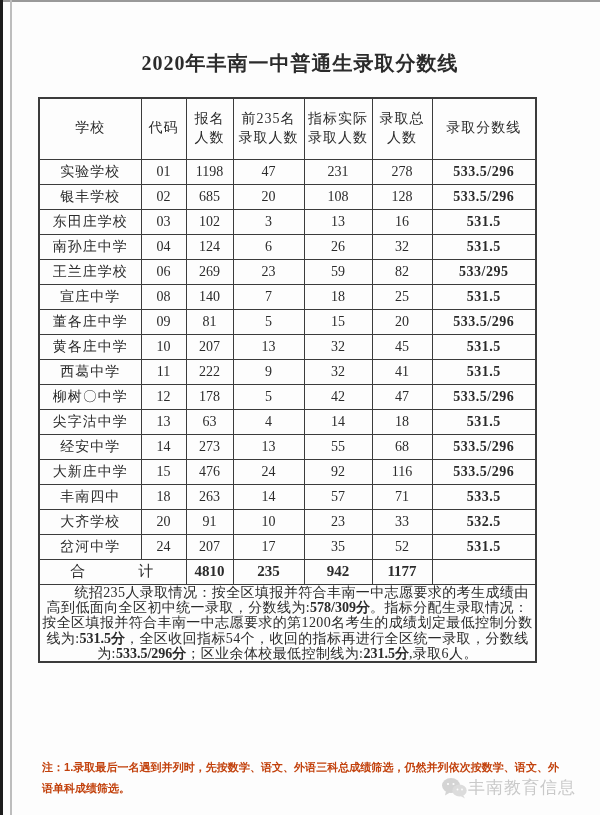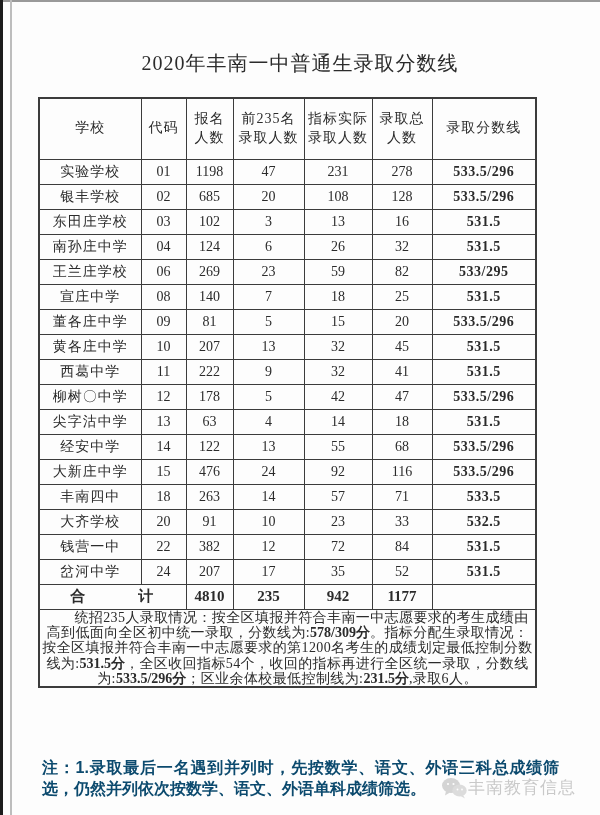--- a/index.html
+++ b/index.html
@@ -18,21 +18,21 @@
     color:var(--ink);
     overflow:hidden;
   }
   
   .edge-top{position:absolute;top:0;left:0;width:600px;height:2px;background:#999;}
   .edge-left{position:absolute;top:0;left:0;width:3px;height:815px;background:#1c1c1c;}
   .line-left{position:absolute;top:0;left:10px;width:2px;height:815px;background:#bdbdbd;}
 
   .doc-title{
     position:absolute;top:50px;left:0;width:600px;
-    text-align:center;font-size:20px;font-weight:normal;
+    text-align:center;font-size:20px;font-weight:bold;
     letter-spacing:1px;
   }
 
   table.scores{
     position:absolute;left:38px;top:97px;
     width:497px;
     border-collapse:collapse;
     border:2px solid var(--border);
     table-layout:fixed;
     padding-left:12px;
@@ -49,40 +49,40 @@
   table.scores thead th{
     height:61px;
     font-weight:normal;
     line-height:1.35;
     letter-spacing:1px;
   }
   table.scores tbody td{height:25px;line-height:1.1;}
   td.school{text-align:left;padding-left:5px;letter-spacing:1px;}
   td.score{font-weight:bold;font-size:14.5px;letter-spacing:.5px;}
   tr.total-row td{height:24px;font-weight:bold;font-size:15px;}
-  tr.total-row td.total-label{font-weight:bold;letter-spacing:2px;}
+  tr.total-row td.total-label{font-weight:normal;letter-spacing:2px;}
   td.note-cell{
     height:119px;
     vertical-align:top;
     text-align:justify;
     padding:9px 8px 0 8px;
     font-size:14.5px;
     line-height:24.5px;
     letter-spacing:.4px;
   }
   td.note-cell .indent{display:inline-block;width:2em;}
   td.note-cell b{letter-spacing:0;}
 
   .footnote{
     position:absolute;left:42px;top:757px;width:517px;
     font-family:"Liberation Sans", sans-serif;
     font-weight:bold;
-    font-size:16px;
+    font-size:11px;
     line-height:21px;
-    color:#0c4a6e;
+    color:#c2410c;
     text-align:justify;
   }
   .watermark{
     position:absolute;right:24px;top:776px;
     display:flex;align-items:center;gap:0;
     color:var(--wm);
     font-family:"Liberation Sans", sans-serif;
     font-size:17px;
     letter-spacing:1px;
     user-select:none;
@@ -215,21 +215,21 @@
         <td>13</td>
         <td>63</td>
         <td>4</td>
         <td>14</td>
         <td>18</td>
         <td class="score">531.5</td>
       </tr>
       <tr>
         <td class="school">经安中学</td>
         <td>14</td>
-        <td>122</td>
+        <td>273</td>
         <td>13</td>
         <td>55</td>
         <td>68</td>
         <td class="score">533.5/296</td>
       </tr>
       <tr>
         <td class="school">大新庄中学</td>
         <td>15</td>
         <td>476</td>
         <td>24</td>
@@ -247,29 +247,20 @@
         <td class="score">533.5</td>
       </tr>
       <tr>
         <td class="school">大齐学校</td>
         <td>20</td>
         <td>91</td>
         <td>10</td>
         <td>23</td>
         <td>33</td>
         <td class="score">532.5</td>
-      </tr>
-      <tr>
-        <td class="school">钱营一中</td>
-        <td>22</td>
-        <td>382</td>
-        <td>12</td>
-        <td>72</td>
-        <td>84</td>
-        <td class="score">531.5</td>
       </tr>
       <tr>
         <td class="school">岔河中学</td>
         <td>24</td>
         <td>207</td>
         <td>17</td>
         <td>35</td>
         <td>52</td>
         <td class="score">531.5</td>
       </tr>

